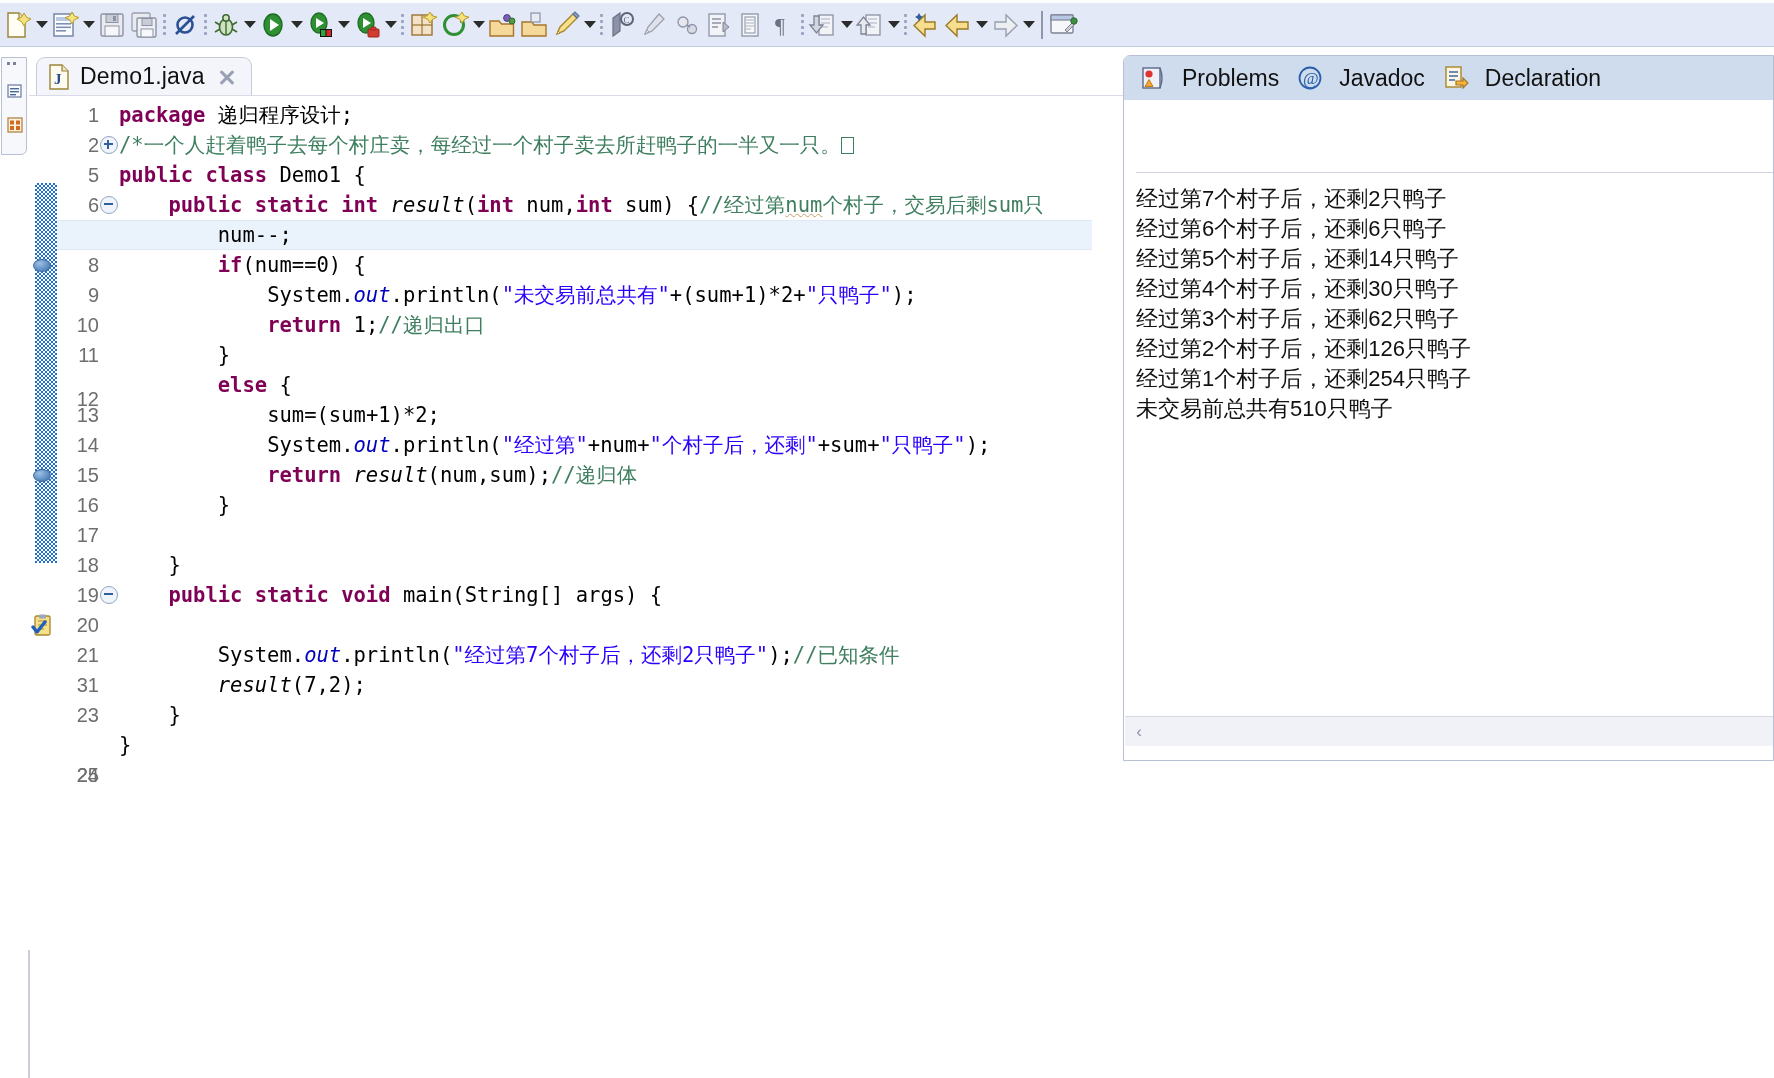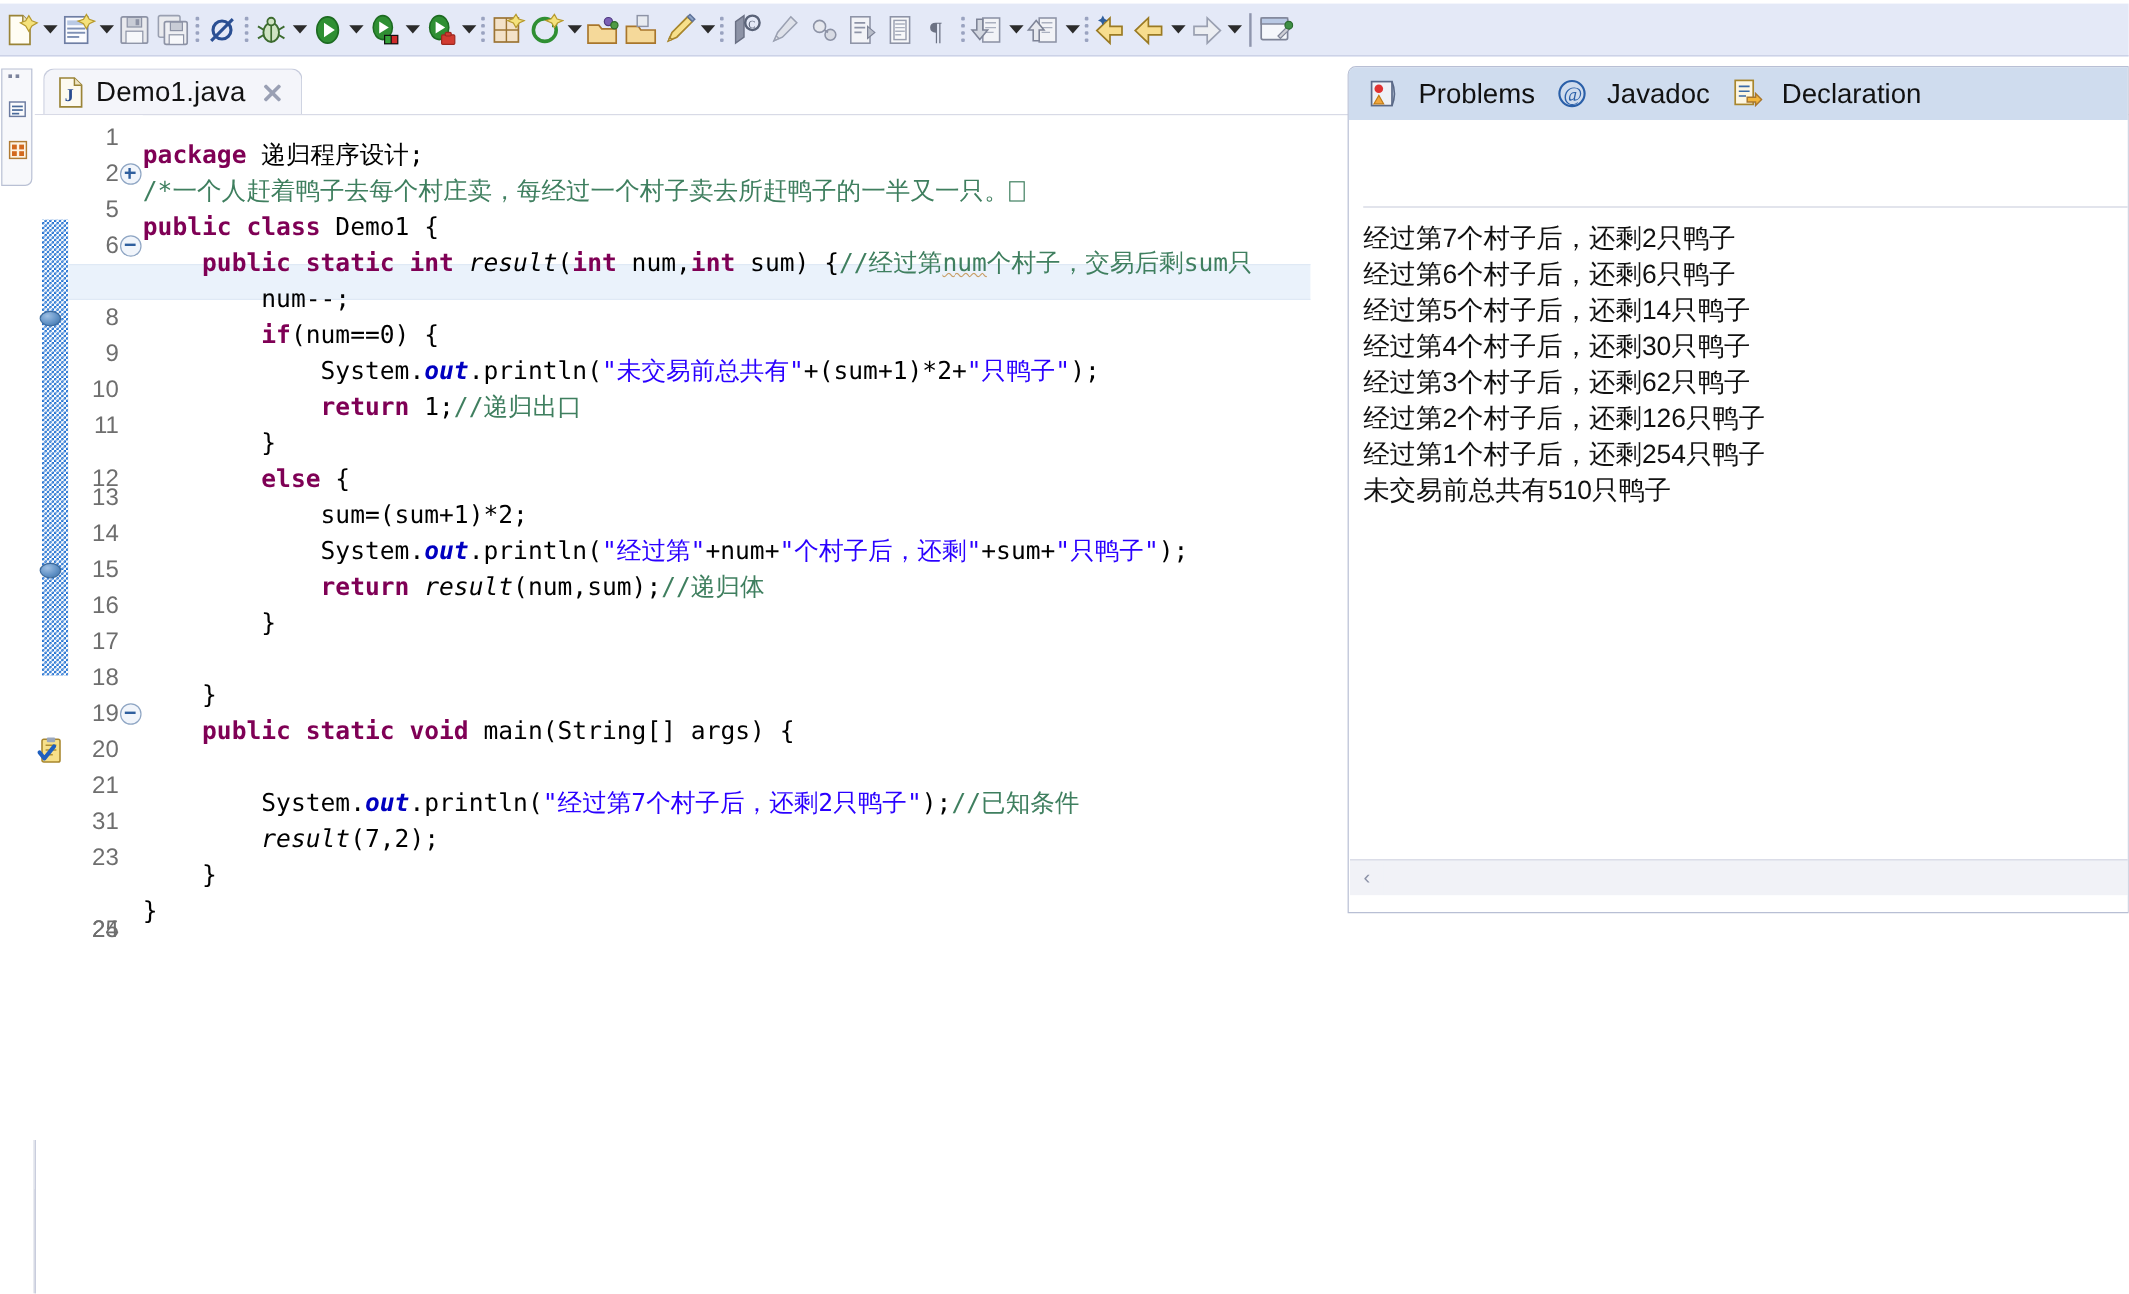--- a/index.html
+++ b/index.html
@@ -182,35 +182,34 @@
   .code {
     position: absolute; left: 90px; top: 0;
     width: 1655px; height: 895px;
     font-family: "DejaVu Sans Mono", monospace;
     font-size: 20.5px;
   }
   .ln {
     position: absolute; left: 0;
     height: 30px; line-height: 30px;
     white-space: pre;
-    margin-top: 14px;
   }
   .hl-line {
     position: absolute; left: -62px; top: 174px;
     width: 1035px; height: 30px;
     background: #eaf2fb;
     border-top: 1px solid #dfe9f5;
     border-bottom: 1px solid #dfe9f5;
     box-sizing: border-box;
   }
   .kw   { color: #7f0055; font-weight: bold; }
   .cm   { color: #3f7f5f; }
   .str  { color: #2a00ff; }
   .plain{ color: #000000; }
-  .fld  { color: #0000c0; font-style: italic; font-weight: bold; text-align: right; }
+  .fld  { color: #0000c0; font-style: italic; font-weight: normal; text-align: right; }
   .mth  { color: #000000; font-style: italic; }
   .todo { color: #3f7f5f; font-weight: bold; }
   .sq {
     text-decoration: underline;
     text-decoration-style: wavy;
     text-decoration-color: #c9a06a;
     text-decoration-thickness: 1px;
   }
   .boxchar {
     display:inline-block; width: 13px; height: 17px;

